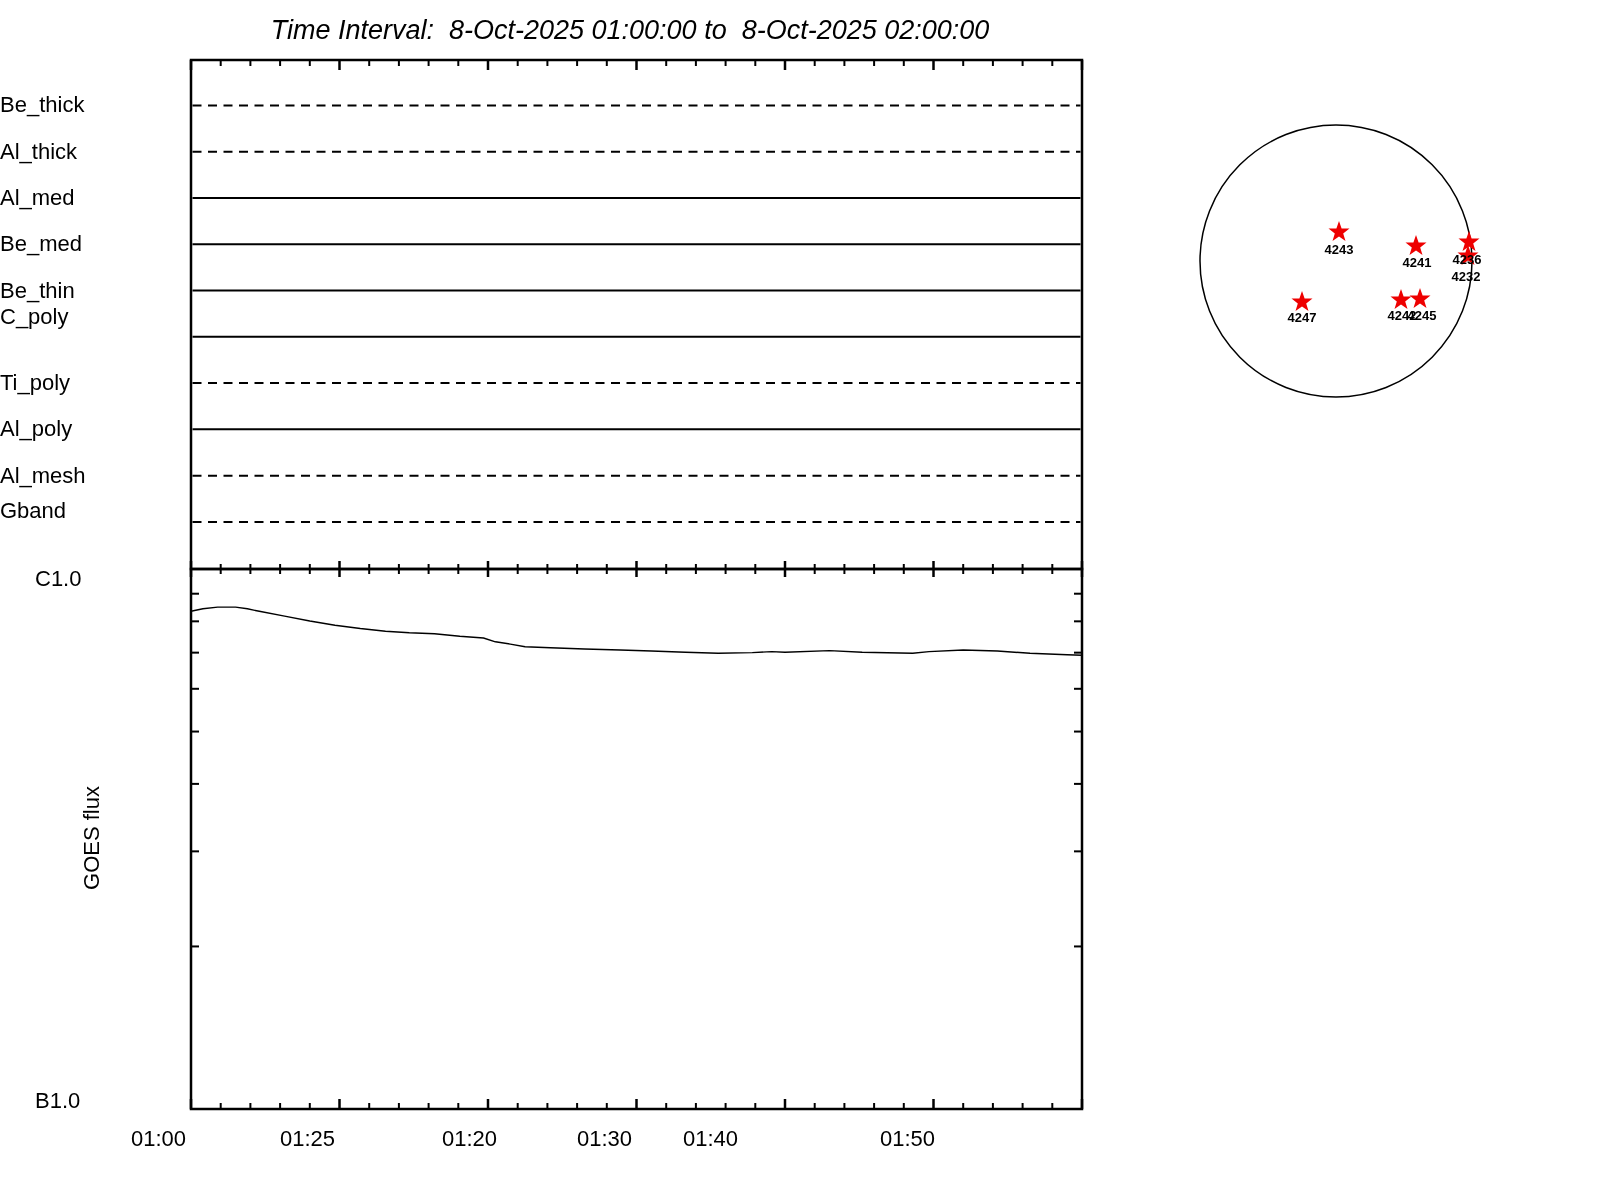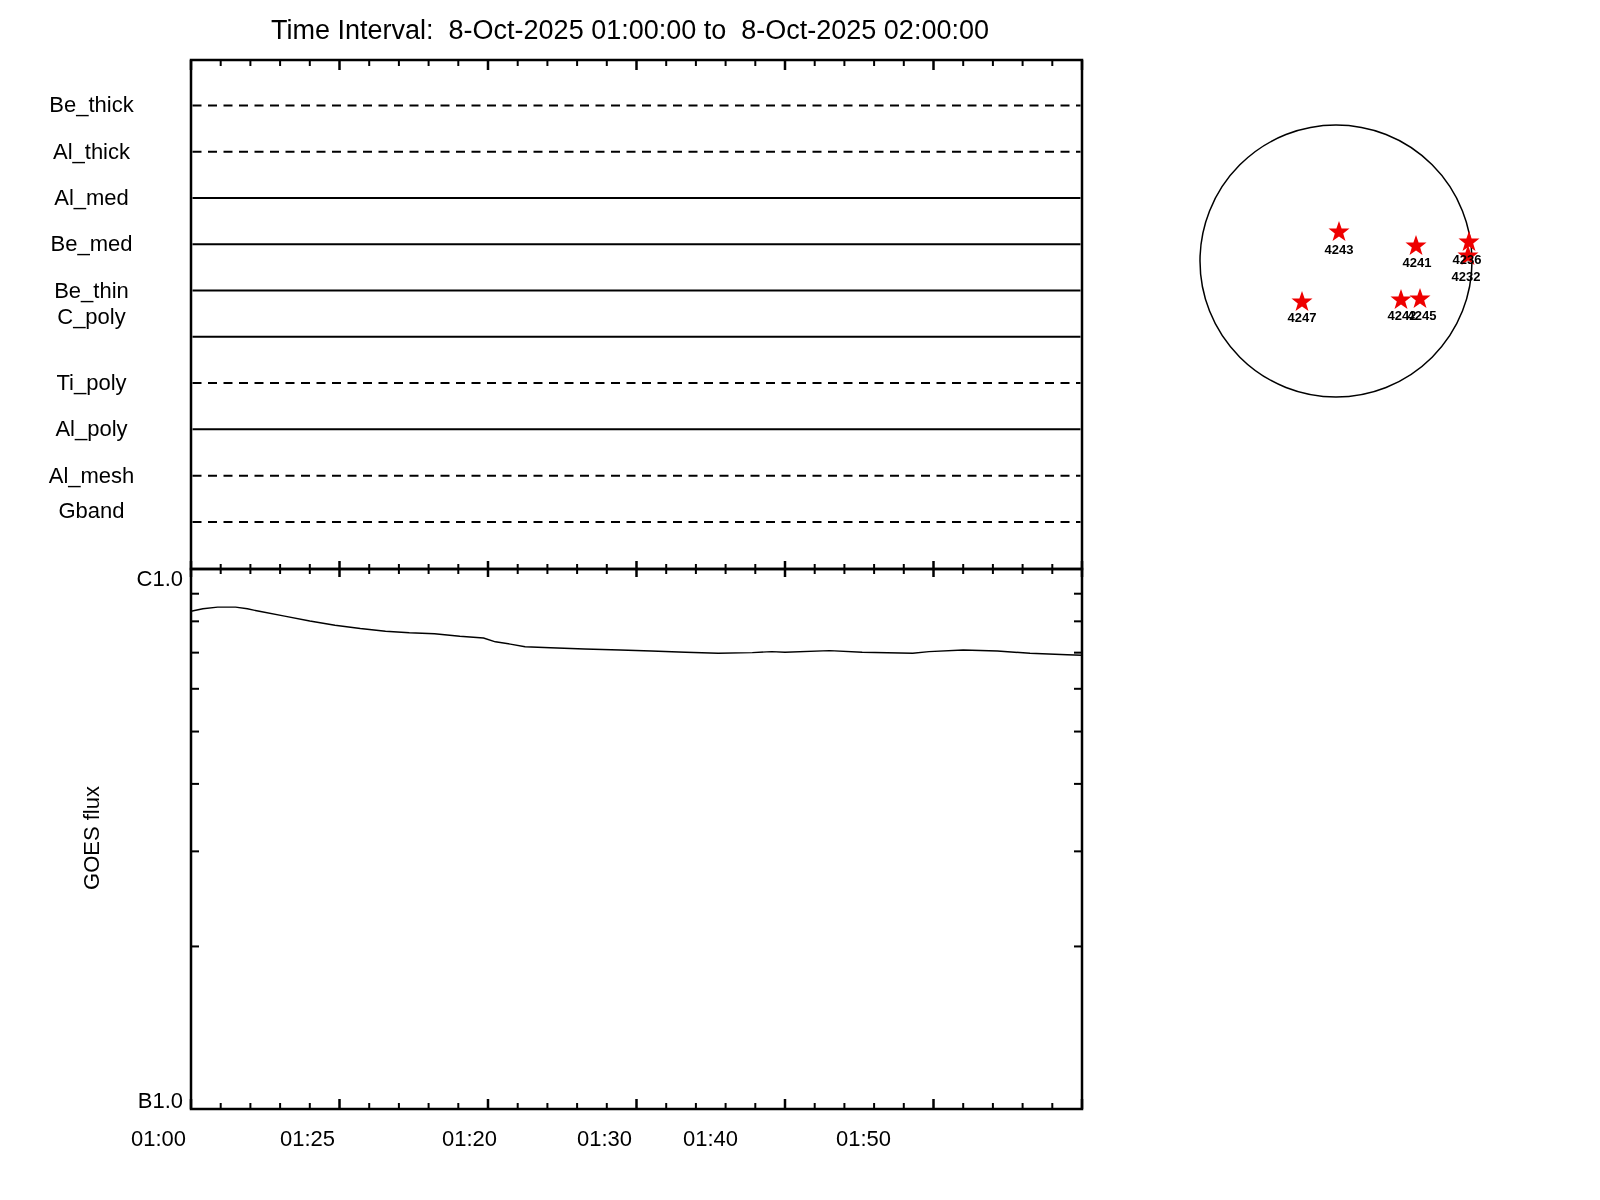--- a/index.html
+++ b/index.html
@@ -1,22 +1,22 @@
 <!DOCTYPE html>
 <html><head>
 <meta charset="utf-8">
 <style>
   html,body{margin:0;padding:0;background:#ffffff;}
   #canvas{position:relative;width:1600px;height:1200px;background:#ffffff;color:#000;
           font-family:"Liberation Sans","DejaVu Sans",sans-serif;overflow:hidden;}
   #plot-svg{position:absolute;left:0;top:0;}
   .title{position:absolute;left:185px;top:15px;width:890px;text-align:center;
-         font-size:27px;white-space:pre;}
-  .flabel{position:absolute;left:0;width:183px;text-align:center;font-size:22px;line-height:26px;}
-  .ytick{position:absolute;left:0;width:183px;text-align:right;font-size:22px;line-height:26px;}
+         font-size:27px;white-space:pre;font-style:italic;}
+  .flabel{position:absolute;left:0;width:183px;text-align:left;font-size:22px;line-height:26px;}
+  .ytick{position:absolute;left:0;width:183px;font-size:22px;line-height:26px;padding-left:35px;}
   .xtick{position:absolute;top:1126px;width:120px;font-size:22px;line-height:26px;}
   .ylab{position:absolute;left:92px;top:838px;transform:translate(-50%,-50%) rotate(-90deg);
         font-size:22px;white-space:nowrap;}
 </style>
 </head>
 <body>
 
 <div id="canvas">
 
   <svg id="plot-svg" width="1600" height="1200" font-family="Liberation Sans, DejaVu Sans, sans-serif">
@@ -174,15 +174,15 @@
 
   <div class="ytick" style="top:566px">C1.0</div>
   <div class="ytick" style="top:1088px">B1.0</div>
   <div class="ylab">GOES flux</div>
 
   <div class="xtick" style="left:131px">01:00</div>
   <div class="xtick" style="left:280px">01:25</div>
   <div class="xtick" style="left:442px">01:20</div>
   <div class="xtick" style="left:577px">01:30</div>
   <div class="xtick" style="left:683px">01:40</div>
-  <div class="xtick" style="left:836px">01:50</div>
+  <div class="xtick" style="left:880px">01:50</div>
 
 </div>
 
 </body></html>

